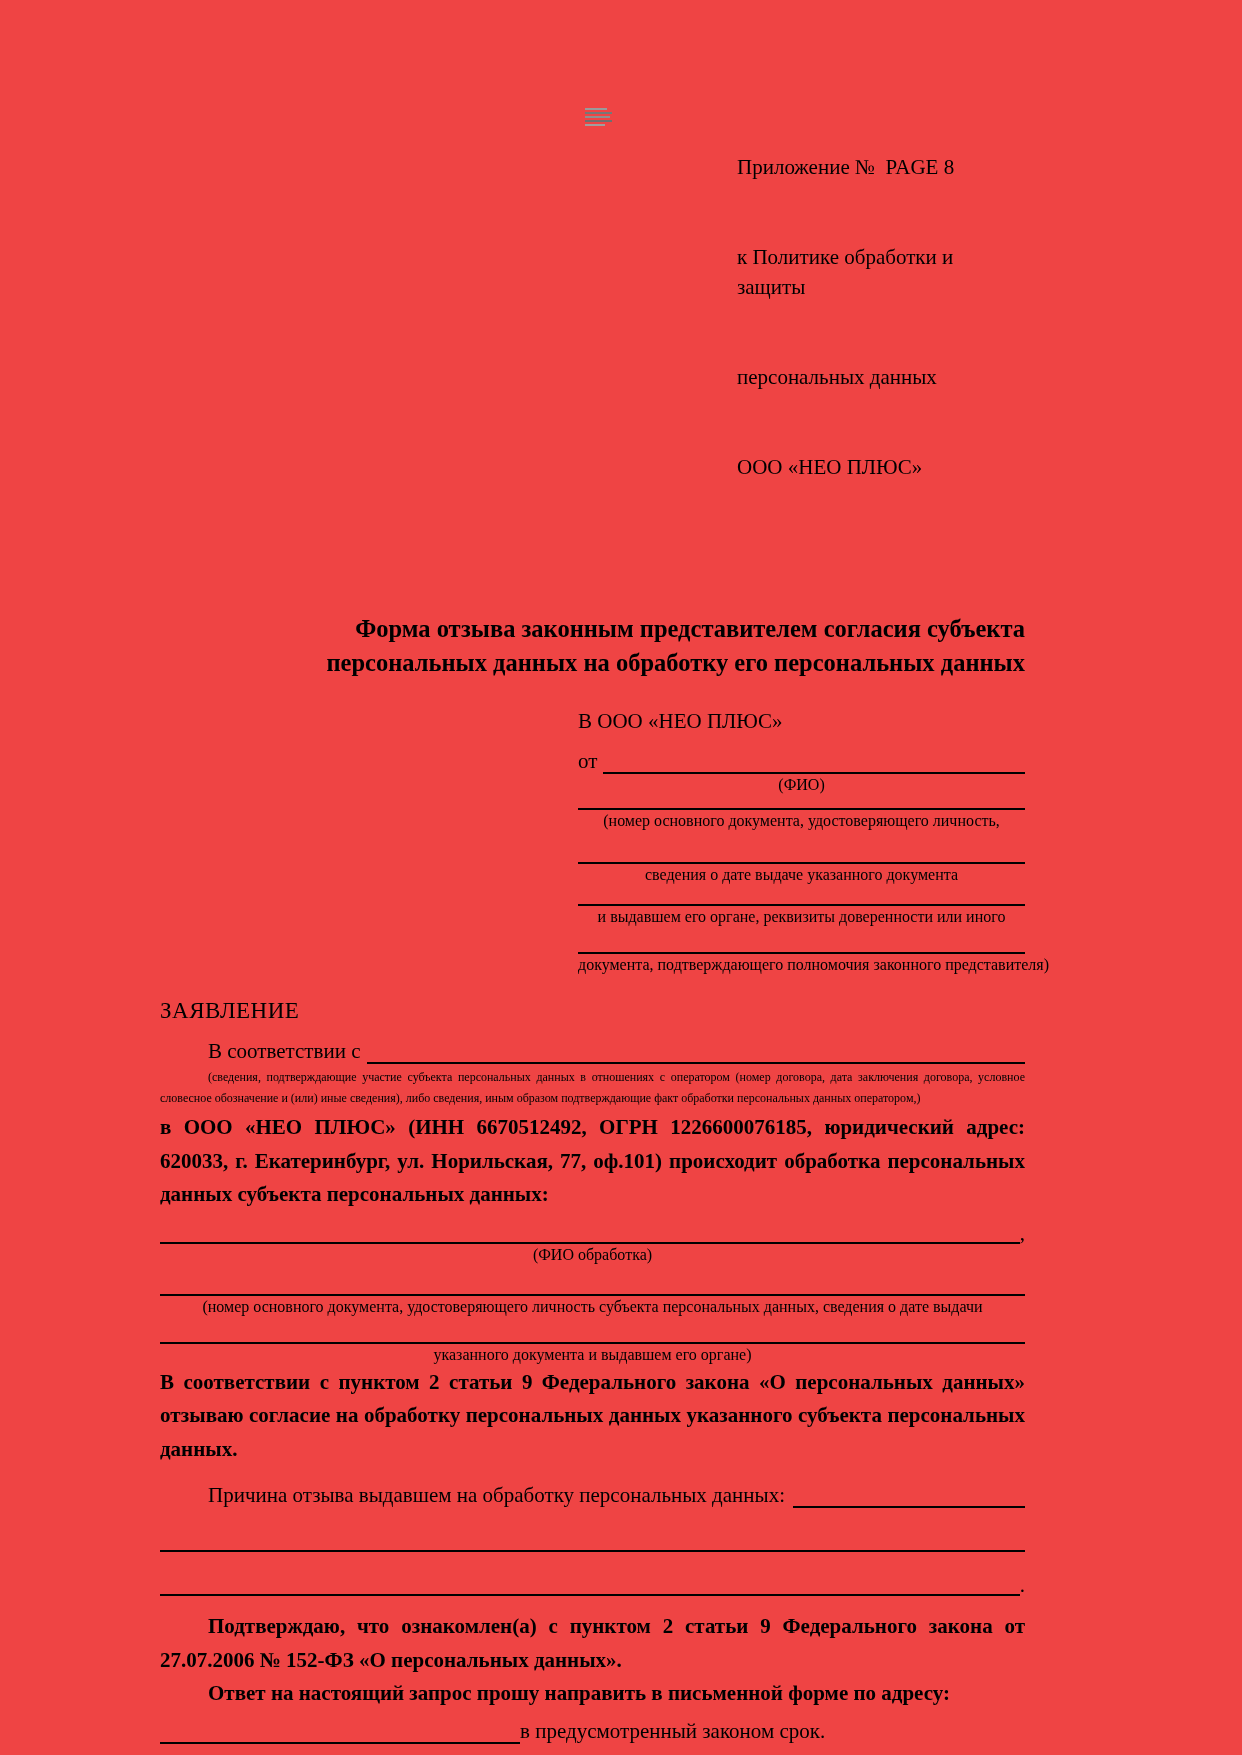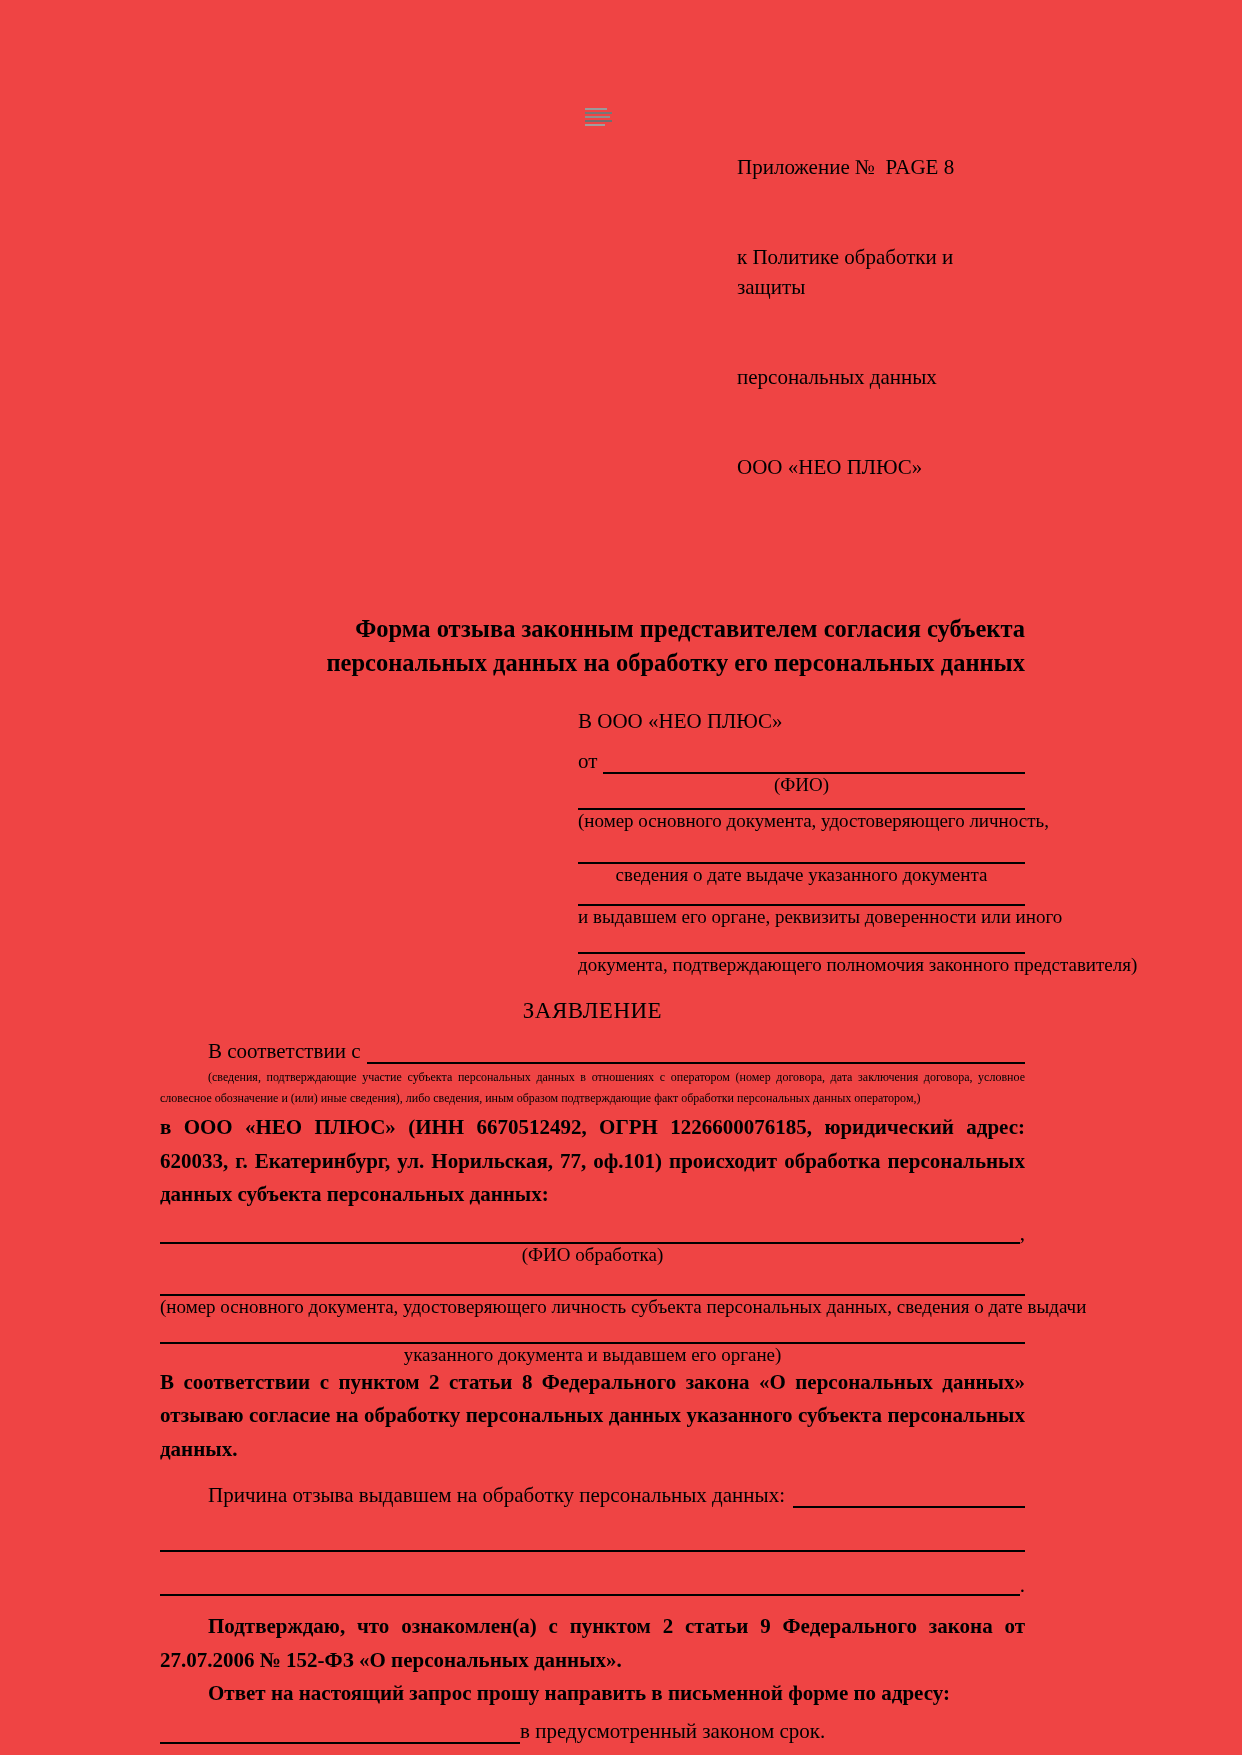--- a/index.html
+++ b/index.html
@@ -25,25 +25,25 @@
   .mini-icon i:nth-child(5){width:20px;background:#9f9f9f;}
   .appendix{margin-left:577px;line-height:30px;white-space:pre-wrap;}
   
   .title{margin-top:70px;text-align:right;font-weight:bold;font-size:24.5px;line-height:34px;}
   
   .addressee{margin-top:26px;margin-left:418px;width:447px;}
   .addr-to{line-height:30px;}
   .flexrow{display:flex;align-items:flex-end;margin-top:8px;}
   .fill-line{flex:1 1 auto;border-bottom:2px solid #000;height:24px;margin-left:6px;}
   .from-row{height:30px;}
-  .cap{font-size:19px;line-height:22px;text-align:center;white-space:nowrap;}
+  .cap{font-size:16px;line-height:22px;text-align:center;white-space:nowrap;}
   .rule{border-bottom:2px solid #000;}
   .r1{height:12px;} .r2{height:30px;} .r3{height:18px;} .r4{height:24px;}
   
-  .heading{margin-top:20px;text-align:center;font-size:23px;line-height:30px;letter-spacing:.5px;}
+  .heading{margin-top:20px;text-align:left;font-size:23px;line-height:30px;letter-spacing:.5px;}
   .intro-row{margin-top:8px;height:30px;}
   .indent{padding-left:48px;}
   .smallprint{margin-top:3px;font-size:12px;line-height:21px;text-align:justify;text-indent:48px;}
   .para{line-height:33.5px;text-align:justify;font-weight:bold;}
   .para.op{margin-top:2px;}
   .suffix-row{display:flex;align-items:flex-end;}
   .suffix-row .rl{flex:1 1 auto;border-bottom:2px solid #000;height:12px;}
   .suffix-row span{line-height:22px;}
   .mt28{margin-top:28px;} .mt24{margin-top:24px;}
   .reason-row{height:34px;}
@@ -122,21 +122,21 @@
     <span>,</span>
   </div>
   <div class="cap">(ФИО обработка)</div>
 
   <div class="rule mt28"></div>
   <div class="cap">(номер основного документа, удостоверяющего личность субъекта персональных данных, сведения о дате выдачи</div>
 
   <div class="rule mt24"></div>
   <div class="cap">указанного документа и выдавшем его органе)</div>
 
-  <div class="para">В соответствии с пунктом 2 статьи 8 Федерального закона «О персональных данных» отзываю согласие на обработку персональных данных указанного субъекта персональных данных.</div>
+  <div class="para">В соответствии с пунктом 2 статьи 9 Федерального закона «О персональных данных» отзываю согласие на обработку персональных данных указанного субъекта персональных данных.</div>
 
   <div class="flexrow reason-row">
     <span class="indent">Причина отзыва выдавшем на обработку персональных данных:</span>
     <div class="fill-line"></div>
   </div>
 
   <div class="rule bigrule1"></div>
 
   <div class="suffix-row dot-row">
     <div class="rl"></div>

